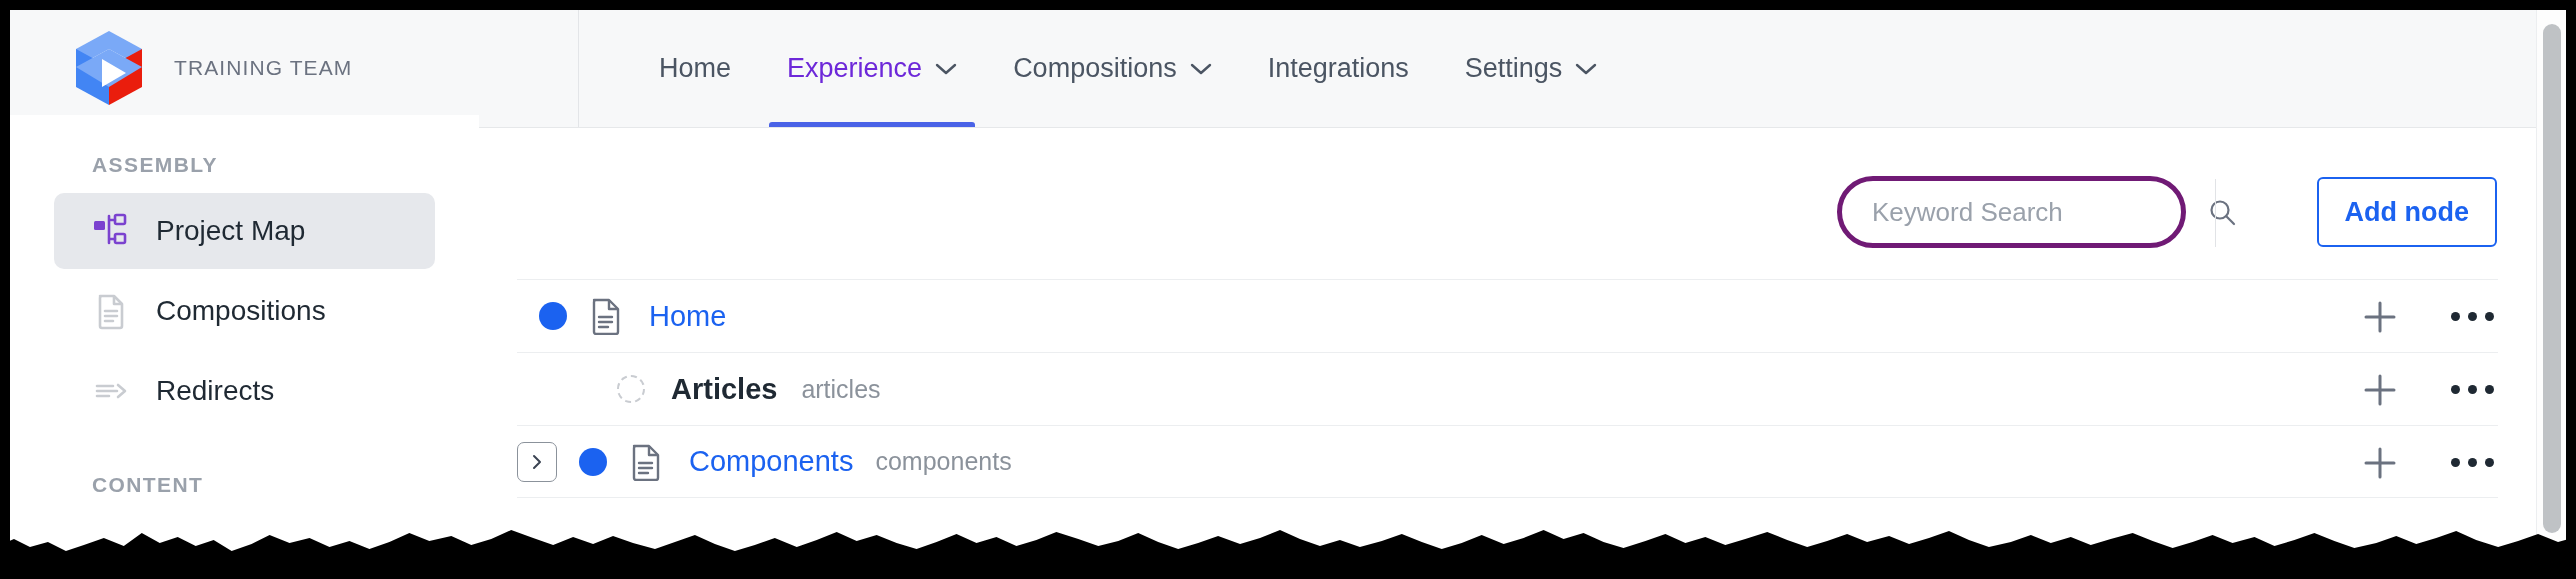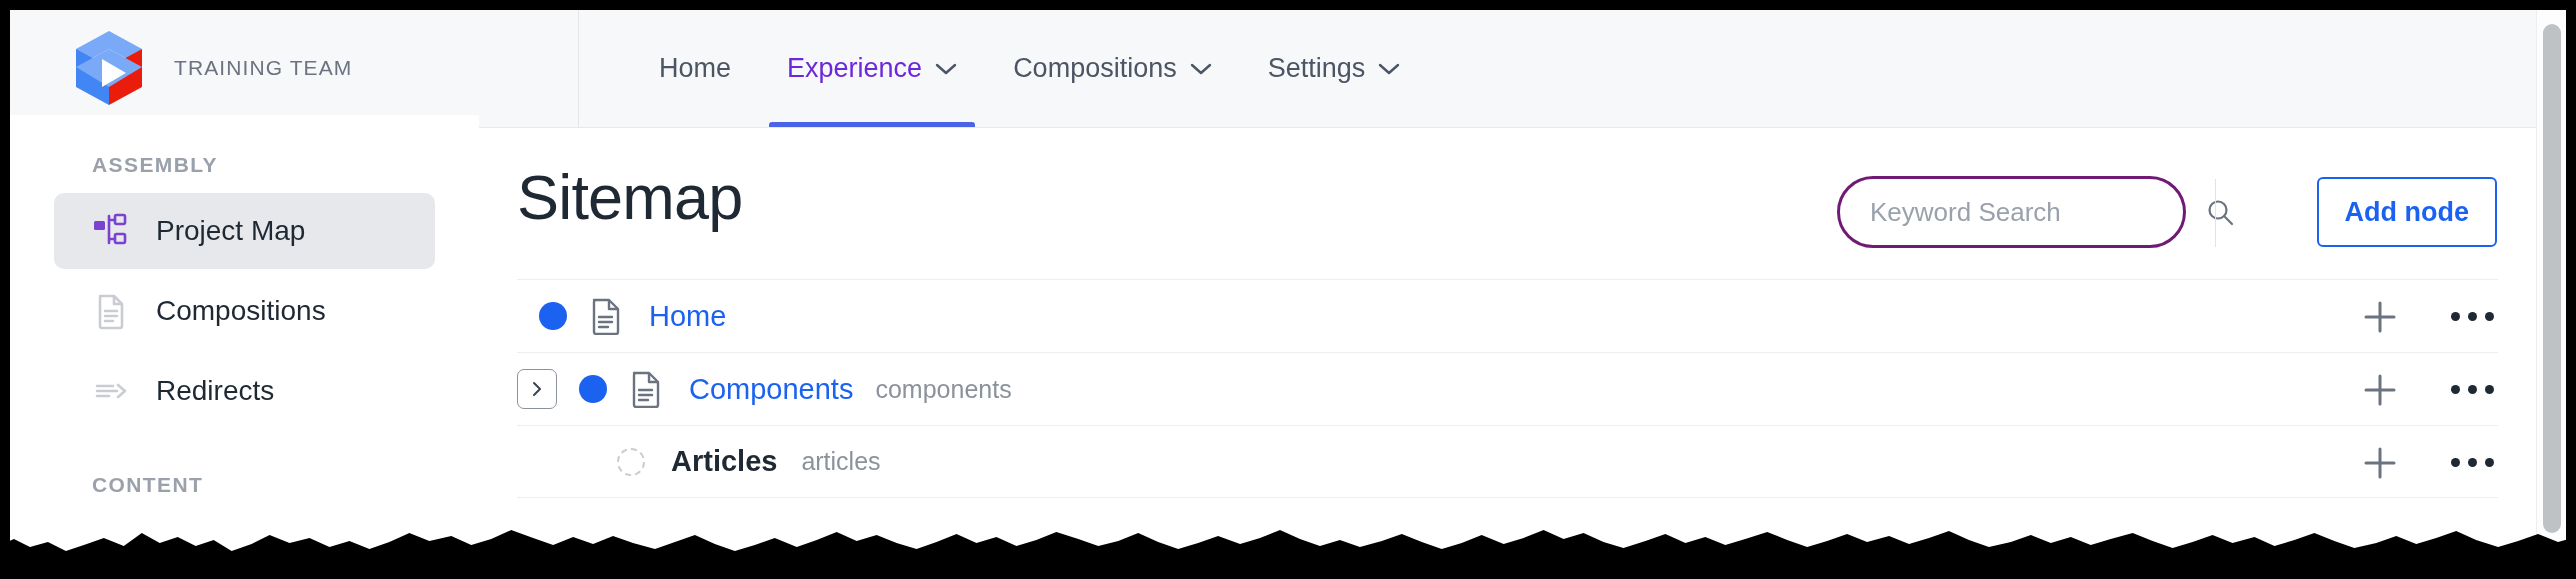--- a/index.html
+++ b/index.html
@@ -92,21 +92,21 @@
 
   
   #main { position: absolute; left: 469px; top: 119px; width: 2057px; height: 440px; background: #fff; }
   #main-head { position: relative; height: 150px; }
   #page-title {
     position: absolute; left: 38px; top: 32px;
     font-size: 63px; color: #1f2933; font-weight: 400; letter-spacing: -0.8px;
   }
   #search {
     position: absolute; right: 350px; top: 47px;
-    width: 349px; height: 72px; border: 3px solid #701a75; border-radius: 36px;
+    width: 349px; height: 72px; border: 5px solid #701a75; border-radius: 36px;
     display: flex; align-items: center; padding: 0 26px 0 30px; background: #fff;
   }
   #search-input {
     flex: 1 1 auto; border: 0; outline: 0; background: transparent;
     font-family: "Liberation Sans", sans-serif; font-size: 26px; color: #3b4453;
   }
   #search-input::placeholder { color: #9aa1ab; }
   #search-icon { width: 30px; height: 30px; flex: 0 0 30px; }
   #search-icon svg { display: block; width: 100%; height: 100%; }
   #head-divider { position: absolute; right: 320px; top: 50px; width: 1px; height: 68px; background: #e1e3e6; }
@@ -192,20 +192,23 @@
       </div>
       <div class="nav-item">
         <span>Compositions</span>
         <span class="caret">
           <svg viewBox="0 0 22 13" xmlns="http://www.w3.org/2000/svg">
             <path d="M2 3 L11 11 L20 3" fill="none" stroke="#4b5563" stroke-width="2.4" stroke-linecap="round" stroke-linejoin="round"></path>
           </svg>
         </span>
       </div>
       <div class="nav-item">
+        <span>Integrations</span>
+      </div>
+      <div class="nav-item">
         <span>Settings</span>
         <span class="caret">
           <svg viewBox="0 0 22 13" xmlns="http://www.w3.org/2000/svg">
             <path d="M2 3 L11 11 L20 3" fill="none" stroke="#4b5563" stroke-width="2.4" stroke-linecap="round" stroke-linejoin="round"></path>
           </svg>
         </span>
       </div>
     </nav>
 
   </div>
@@ -245,21 +248,20 @@
       </span>
       <span>Redirects</span>
     </div>
 
     <div class="side-section" style="padding-top:40px">CONTENT</div>
   </aside>
 
   <main id="main">
 
     <div id="main-head">
-      <div id="page-title">Sitemap</div>
 
       <div id="search">
         <input id="search-input" type="text" placeholder="Keyword Search" style="">
         <span id="search-icon">
           <svg viewBox="0 0 30 30" xmlns="http://www.w3.org/2000/svg">
             <circle cx="13" cy="13" r="8.5" fill="none" stroke="#6b7280" stroke-width="2.2"></circle>
             <path d="M19.3 19.3 L27 27" stroke="#6b7280" stroke-width="2.2" stroke-linecap="round"></path>
           </svg>
         </span>
       </div>
@@ -279,54 +281,20 @@
           <svg viewBox="0 0 34 38" xmlns="http://www.w3.org/2000/svg">
             <path d="M5 3 h15 l9 9 v23 a2 2 0 0 1 -2 2 H7 a2 2 0 0 1 -2 -2 V5 a2 2 0 0 1 2 -2 z" fill="none" stroke="#6b7280" stroke-width="2.4" stroke-linejoin="round"></path>
             <path d="M20 3 v9 h9" fill="none" stroke="#6b7280" stroke-width="2.4" stroke-linejoin="round"></path>
             <path d="M10 20 h13 M10 25 h13 M10 30 h9" stroke="#6b7280" stroke-width="2.4" stroke-linecap="round"></path>
           </svg>
         </span>
         <span class="indent" style="width:26px"></span>
         <span class="row-title link">Home</span>
         <span class="indent" style="width:18px"></span>
         <span class="row-slug"></span>
-        <span class="row-actions">
-          <span class="act-plus">
-            <svg viewBox="0 0 38 38" xmlns="http://www.w3.org/2000/svg">
-              <path d="M19 5 V33 M5 19 H33" stroke="#6b7280" stroke-width="3" stroke-linecap="round"></path>
-            </svg>
-          </span>
-          <span class="act-dots">
-              <i></i>
-              <i></i>
-              <i></i>
-            </span>
-        </span>
-      </div>
-
-      <div class="row">
-        <span class="expander">
-          <svg viewBox="0 0 16 16" xmlns="http://www.w3.org/2000/svg">
-            <path d="M5 2 L11 8 L5 14" fill="none" stroke="#3b4453" stroke-width="2" stroke-linecap="round" stroke-linejoin="round"></path>
-          </svg>
-        </span>
-        <span class="indent" style="width:22px"></span>
-        <span class="dot filled"></span>
-        <span class="indent" style="width:22px"></span>
-        <span class="doc-icon">
-          <svg viewBox="0 0 34 38" xmlns="http://www.w3.org/2000/svg">
-            <path d="M5 3 h15 l9 9 v23 a2 2 0 0 1 -2 2 H7 a2 2 0 0 1 -2 -2 V5 a2 2 0 0 1 2 -2 z" fill="none" stroke="#6b7280" stroke-width="2.4" stroke-linejoin="round"></path>
-            <path d="M20 3 v9 h9" fill="none" stroke="#6b7280" stroke-width="2.4" stroke-linejoin="round"></path>
-            <path d="M10 20 h13 M10 25 h13 M10 30 h9" stroke="#6b7280" stroke-width="2.4" stroke-linecap="round"></path>
-          </svg>
-        </span>
-        <span class="indent" style="width:26px"></span>
-        <span class="row-title link">Components</span>
-        <span class="indent" style="width:22px"></span>
-        <span class="row-slug">components</span>
         <span class="row-actions">
           <span class="act-plus">
             <svg viewBox="0 0 38 38" xmlns="http://www.w3.org/2000/svg">
               <path d="M19 5 V33 M5 19 H33" stroke="#6b7280" stroke-width="3" stroke-linecap="round"></path>
             </svg>
           </span>
           <span class="act-dots">
               <i></i>
               <i></i>
               <i></i>
@@ -348,20 +316,54 @@
             </svg>
           </span>
           <span class="act-dots">
               <i></i>
               <i></i>
               <i></i>
             </span>
         </span>
       </div>
 
+      <div class="row">
+        <span class="expander">
+          <svg viewBox="0 0 16 16" xmlns="http://www.w3.org/2000/svg">
+            <path d="M5 2 L11 8 L5 14" fill="none" stroke="#3b4453" stroke-width="2" stroke-linecap="round" stroke-linejoin="round"></path>
+          </svg>
+        </span>
+        <span class="indent" style="width:22px"></span>
+        <span class="dot filled"></span>
+        <span class="indent" style="width:22px"></span>
+        <span class="doc-icon">
+          <svg viewBox="0 0 34 38" xmlns="http://www.w3.org/2000/svg">
+            <path d="M5 3 h15 l9 9 v23 a2 2 0 0 1 -2 2 H7 a2 2 0 0 1 -2 -2 V5 a2 2 0 0 1 2 -2 z" fill="none" stroke="#6b7280" stroke-width="2.4" stroke-linejoin="round"></path>
+            <path d="M20 3 v9 h9" fill="none" stroke="#6b7280" stroke-width="2.4" stroke-linejoin="round"></path>
+            <path d="M10 20 h13 M10 25 h13 M10 30 h9" stroke="#6b7280" stroke-width="2.4" stroke-linecap="round"></path>
+          </svg>
+        </span>
+        <span class="indent" style="width:26px"></span>
+        <span class="row-title link">Components</span>
+        <span class="indent" style="width:22px"></span>
+        <span class="row-slug">components</span>
+        <span class="row-actions">
+          <span class="act-plus">
+            <svg viewBox="0 0 38 38" xmlns="http://www.w3.org/2000/svg">
+              <path d="M19 5 V33 M5 19 H33" stroke="#6b7280" stroke-width="3" stroke-linecap="round"></path>
+            </svg>
+          </span>
+          <span class="act-dots">
+              <i></i>
+              <i></i>
+              <i></i>
+            </span>
+        </span>
+      </div>
+
     </div>
   </main>
 
   <div id="scrollbar-track">
     <div id="scrollbar-thumb"></div>
   </div>
 
 </div>
 
 <div id="torn">

